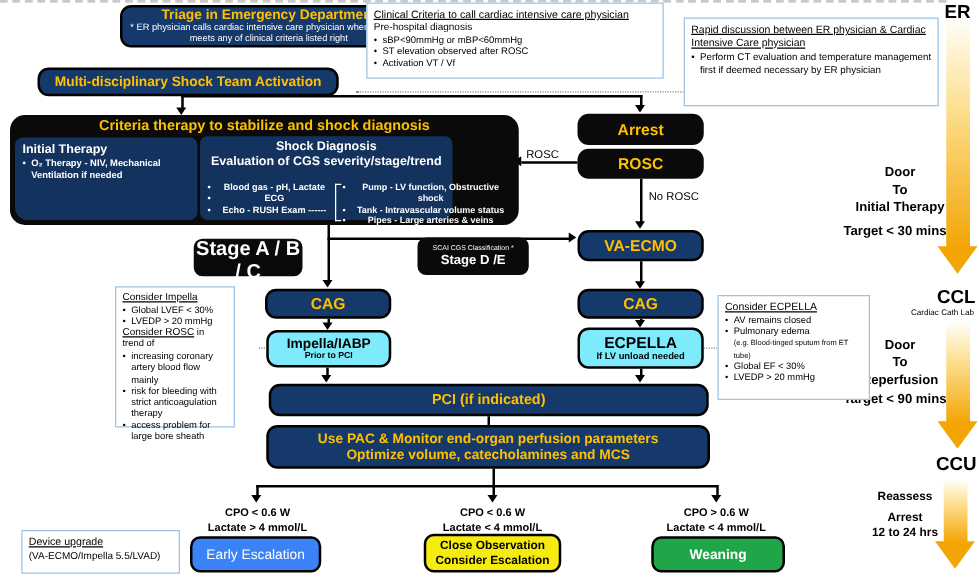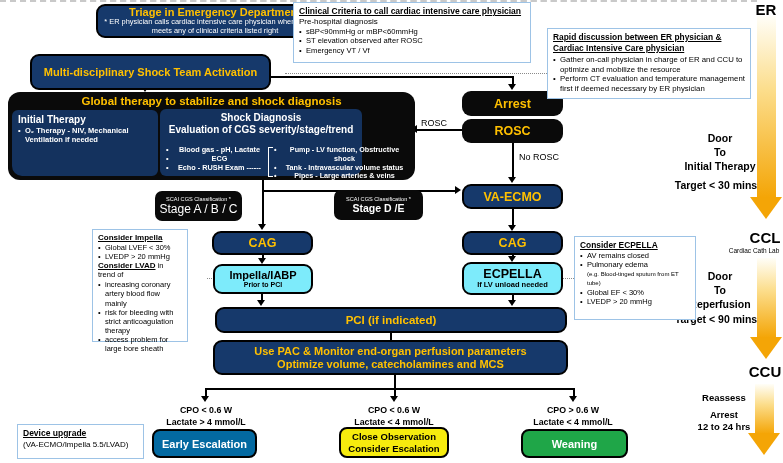--- a/index.html
+++ b/index.html
@@ -10,21 +10,21 @@
   .nb{background:#16396B;border:2px solid #000;border-radius:9px;color:#FFC000;font-weight:bold;
       display:flex;flex-direction:column;align-items:center;justify-content:center;text-align:center}
   
   .bk{background:#0a0a0a;border-radius:9px;color:#FFC000;font-weight:bold;
       display:flex;flex-direction:column;align-items:center;justify-content:center;text-align:center}
   
   .cy{background:#7DEBFB;border:2.5px solid #000;border-radius:9px;color:#000;font-weight:bold;
       display:flex;flex-direction:column;align-items:center;justify-content:center;text-align:center}
   
   .note{background:#fff;border:1.3px solid #9DC3E6;color:#000;padding:3px 5px;z-index:3}
-  .u{font-weight:bold;text-decoration:underline}
+  .u{font-weight:normal;text-decoration:underline}
   .lst{list-style:none;margin:1px 0 0 0;padding:0}
   .lst li{position:relative;padding-left:7px;line-height:1.22}
   .lst li::before{content:"\2022";position:absolute;left:0}
   .vl{width:2px;background:#000;z-index:1}
   .hl{height:2px;background:#000;z-index:1}
   .dot{border-top:1.5px dotted #8a8a8a;height:0;z-index:1}
   .sep{border-top:2px dashed #c9c9c9;height:0;z-index:0}
   .ah-d{width:0;height:0;border-left:4.5px solid transparent;border-right:4.5px solid transparent;border-top:6.5px solid #000;z-index:1}
   .ah-l{width:0;height:0;border-top:4.5px solid transparent;border-bottom:4.5px solid transparent;border-right:6.5px solid #000;z-index:1}
   .ah-r{width:0;height:0;border-top:4.5px solid transparent;border-bottom:4.5px solid transparent;border-left:6.5px solid #000;z-index:1}
@@ -81,44 +81,43 @@
   </div>
 
   <div class="abs dot" style="left:278px;top:9px;width:15px"></div>
 
   <div class="abs note" style="left:293px;top:2px;width:238px;height:61px">
     <div class="u" style="font-size:8.5px">Clinical Criteria to call cardiac intensive care physician</div>
     <div style="font-size:8px;margin-top:1px">Pre-hospital diagnosis</div>
     <ul class="lst" style="font-size:7.6px">
       <li>sBP&lt;90mmHg or mBP&lt;60mmHg</li>
       <li>ST elevation observed after ROSC</li>
-      <li>Emergency VT / Vf</li>
+      <li>Activation VT / Vf</li>
     </ul>
   </div>
 
   <div class="abs dot" style="left:285px;top:73px;width:262px"></div>
 
-  <div class="abs note" style="left:547px;top:28px;width:204px;height:71px">
+  <div class="abs note" style="left:547px;top:14px;width:204px;height:71px">
     <div class="u" style="font-size:8.4px;line-height:10.5px">Rapid discussion between ER physician &amp; Cardiac Intensive Care physician</div>
     <ul class="lst" style="font-size:7.8px;margin-top:2px">
-      <li>Gather on-call physician in charge of ER and CCU to optimize and mobilize the resource</li>
       <li>Perform CT evaluation and temperature management first if deemed necessary by ER physician</li>
     </ul>
   </div>
 
-  <div class="abs nb" style="left:30px;top:54px;width:241px;height:36px;font-size:11px;z-index:2">Multi-disciplinary Shock Team Activation</div>
+  <div class="abs nb" style="left:30px;top:54px;width:241px;height:23px;font-size:11px;z-index:2">Multi-disciplinary Shock Team Activation</div>
 
   <div class="abs vl" style="left:145px;top:76px;height:13px"></div>
   <div class="abs ah-d" style="left:141px;top:86px"></div>
   <div class="abs hl" style="left:145px;top:76px;width:369px"></div>
   <div class="abs vl" style="left:512px;top:76px;height:10px"></div>
   <div class="abs ah-d" style="left:508px;top:84px"></div>
 
   <div class="abs bk" style="left:8px;top:92px;width:407px;height:88px;border-radius:12px;justify-content:flex-start;z-index:2">
-    <div style="font-size:11.5px;line-height:19px">Global therapy to stabilize and shock diagnosis</div>
+    <div style="font-size:11.5px;line-height:19px">Criteria therapy to stabilize and shock diagnosis</div>
     <div class="panel" style="left:4px;top:18px;width:146px;height:66px;border-bottom-left-radius:10px;padding:4px 6px;text-align:left">
       <div style="font-size:10px;font-weight:bold">Initial Therapy</div>
       <ul class="lst" style="font-size:7.5px">
         <li>O₂ Therapy - NIV, Mechanical Ventilation if needed</li>
       </ul>
     </div>
     <div class="panel" style="left:152px;top:17px;width:202px;height:67px;border-bottom-right-radius:10px;padding:3px 6px;text-align:center">
       <div style="font-size:10px;font-weight:bold;line-height:12px">Shock Diagnosis</div>
       <div style="font-size:10px;font-weight:bold;line-height:12px">Evaluation of CGS severity/stage/trend</div>
       <ul class="lst abs" style="left:6px;top:36px;width:100px;font-size:7.3px">
@@ -148,21 +147,21 @@
 
   <div class="abs nb" style="left:462px;top:184px;width:101px;height:25px;font-size:12.5px;z-index:2">VA-ECMO</div>
 
   <div class="abs vl" style="left:262px;top:180px;height:46px"></div>
   <div class="abs ah-d" style="left:258px;top:224px"></div>
   <div class="abs hl" style="left:262px;top:190px;width:194px"></div>
   <div class="abs ah-r" style="left:455px;top:186px"></div>
 
   <div class="abs bk" style="left:155px;top:191px;width:87px;height:30px;border-radius:7px;z-index:2">
     <div style="font-size:5.6px;font-weight:normal;color:#fff">SCAI CGS Classification *</div>
-    <div style="font-size:12px;font-weight:normal;color:#fff">Stage A / B / C</div>
+    <div style="font-size:16px;font-weight:bold;color:#fff">Stage A / B / C</div>
   </div>
   <div class="abs bk" style="left:334px;top:190px;width:89px;height:30px;border-radius:7px;z-index:2">
     <div style="font-size:5.6px;font-weight:normal;color:#fff">SCAI CGS Classification *</div>
     <div style="font-size:10.5px;font-weight:bold;color:#fff">Stage D /E</div>
   </div>
 
   <div class="abs nb" style="left:212px;top:231px;width:101px;height:24px;font-size:12.5px;z-index:2">CAG</div>
   <div class="abs vl" style="left:262px;top:255px;height:5px"></div>
   <div class="abs ah-d" style="left:258px;top:258px"></div>
   <div class="abs cy" style="left:213px;top:264px;width:100px;height:30px;z-index:2">
@@ -171,21 +170,21 @@
   </div>
   <div class="abs vl" style="left:261px;top:294px;height:8px"></div>
   <div class="abs ah-d" style="left:257px;top:300px"></div>
 
   <div class="abs note" style="left:92px;top:229px;width:96px;height:113px;font-size:7.5px">
     <div class="u" style="font-size:8px">Consider Impella</div>
     <ul class="lst">
       <li>Global LVEF &lt; 30%</li>
       <li>LVEDP &gt; 20 mmHg</li>
     </ul>
-    <div><span class="u" style="font-size:8px">Consider LVAD</span><span> in trend of</span></div>
+    <div><span class="u" style="font-size:8px">Consider ROSC</span><span> in trend of</span></div>
     <ul class="lst">
       <li>increasing coronary artery blood flow mainly</li>
       <li>risk for bleeding with strict anticoagulation therapy</li>
       <li>access problem for large bore sheath</li>
     </ul>
   </div>
   <div class="abs dot" style="left:207px;top:278px;width:7px"></div>
 
   <div class="abs vl" style="left:512px;top:209px;height:18px"></div>
   <div class="abs ah-d" style="left:508px;top:225px"></div>
@@ -233,21 +232,21 @@
   </div>
   <div class="abs cond" style="left:338px;top:404px;width:112px">
     <div>CPO &lt; 0.6 W</div>
     <div>Lactate &lt; 4 mmol/L</div>
   </div>
   <div class="abs cond" style="left:517px;top:404px;width:112px">
     <div>CPO &gt; 0.6 W</div>
     <div>Lactate &lt; 4 mmol/L</div>
   </div>
 
-  <div class="abs" style="left:152px;top:429px;width:105px;height:29px;background:#0369a1;border:2px solid #000;border-radius:8px;color:#fff;font-weight:bold;font-size:11px;display:flex;align-items:center;justify-content:center;z-index:2">Early Escalation</div>
+  <div class="abs" style="left:152px;top:429px;width:105px;height:29px;background:#3b82f6;border:2px solid #000;border-radius:8px;color:#fff;font-weight:normal;font-size:11px;display:flex;align-items:center;justify-content:center;z-index:2">Early Escalation</div>
   <div class="abs" style="left:339px;top:427px;width:110px;height:31px;background:#F6EB0E;border:2px solid #000;border-radius:8px;color:#000;font-weight:bold;font-size:9.5px;line-height:11.5px;display:flex;flex-direction:column;align-items:center;justify-content:center;text-align:center;z-index:2">
     <div>Close Observation</div>
     <div>Consider Escalation</div>
   </div>
   <div class="abs" style="left:521px;top:429px;width:107px;height:29px;background:#1FA648;border:2px solid #000;border-radius:8px;color:#fff;font-weight:bold;font-size:11px;display:flex;align-items:center;justify-content:center;z-index:2">Weaning</div>
 
   <div class="abs note" style="left:17px;top:424px;width:127px;height:35px">
     <div class="u" style="font-size:8.5px">Device upgrade</div>
     <div style="font-size:8px;margin-top:2px">(VA-ECMO/Impella 5.5/LVAD)</div>
   </div>

